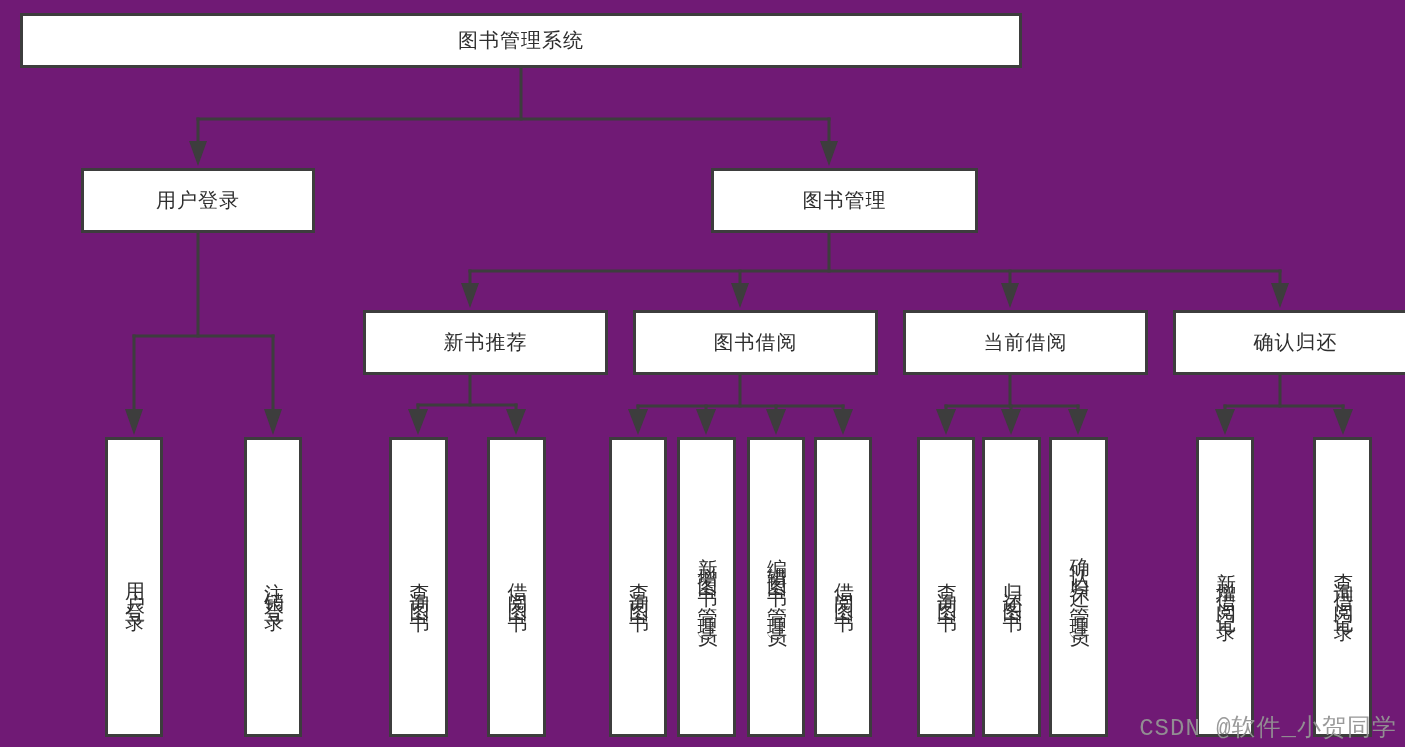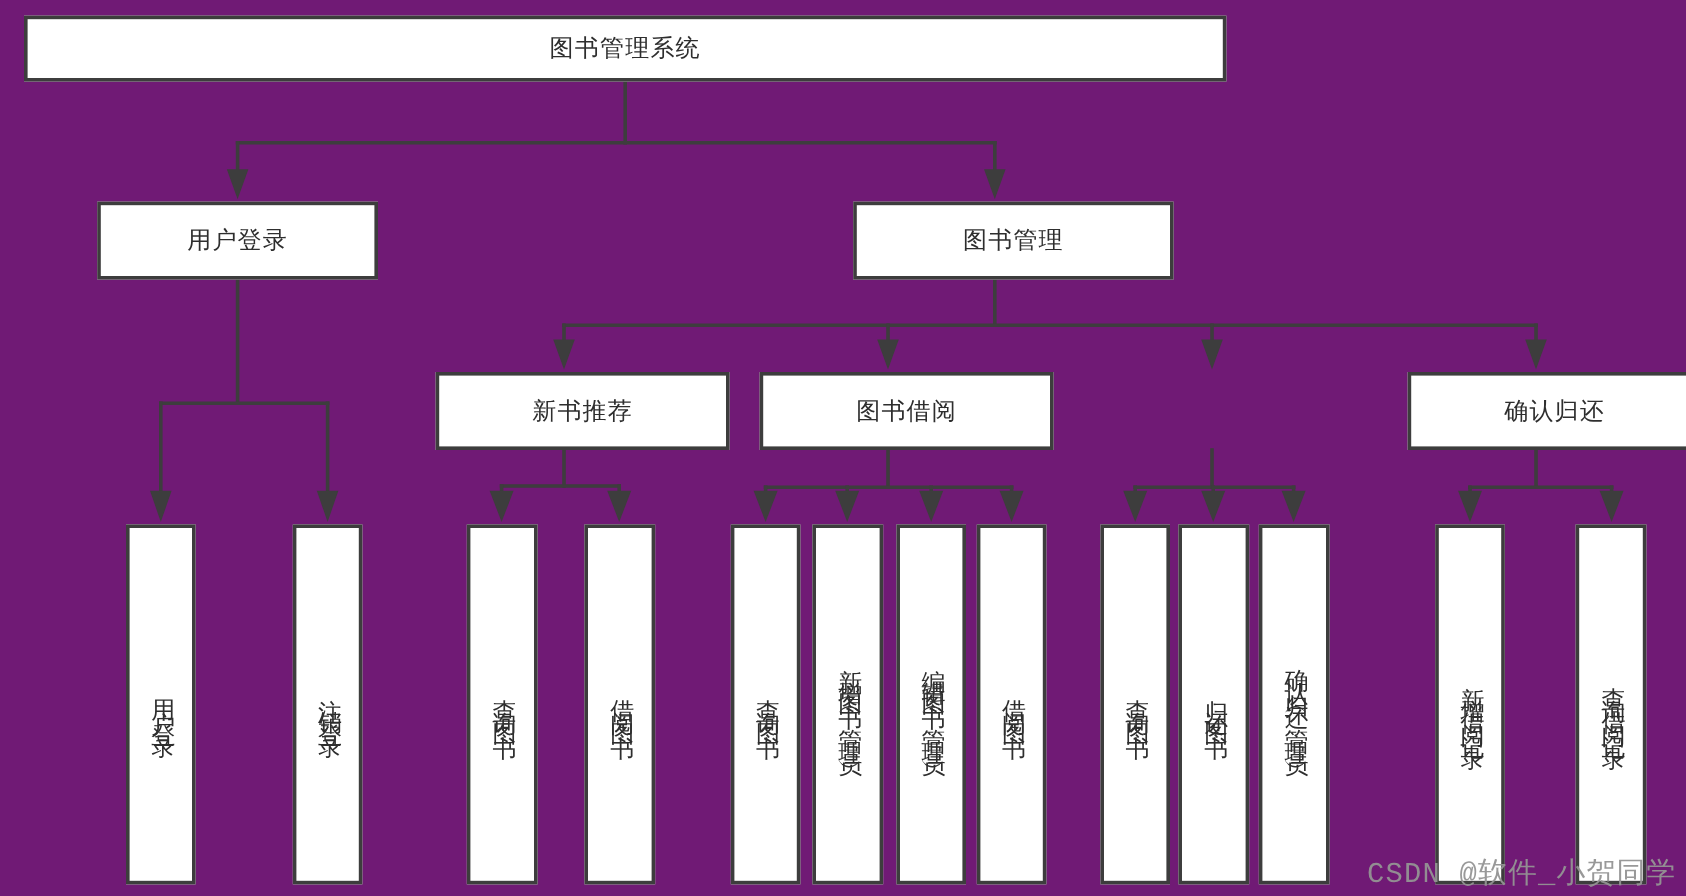--- a/index.html
+++ b/index.html
@@ -161,20 +161,23 @@
   <div class="box" id="nd-l1-1">
     <span>图书管理</span>
   </div>
 
   <div class="box l2" id="nd-l2-0">
     <span>新书推荐</span>
   </div>
   <div class="box l2" id="nd-l2-1">
     <span>图书借阅</span>
   </div>
+  <div class="box l2" id="nd-l2-2">
+    <span>当前借阅</span>
+  </div>
   <div class="box l2" id="nd-l2-3">
     <span>确认归还</span>
   </div>
 
   <div class="box leaf" id="nd-a0">
     <span class="vtext">用户登录</span>
   </div>
   <div class="box leaf" id="nd-a1">
     <span class="vtext">注销登录</span>
   </div>

